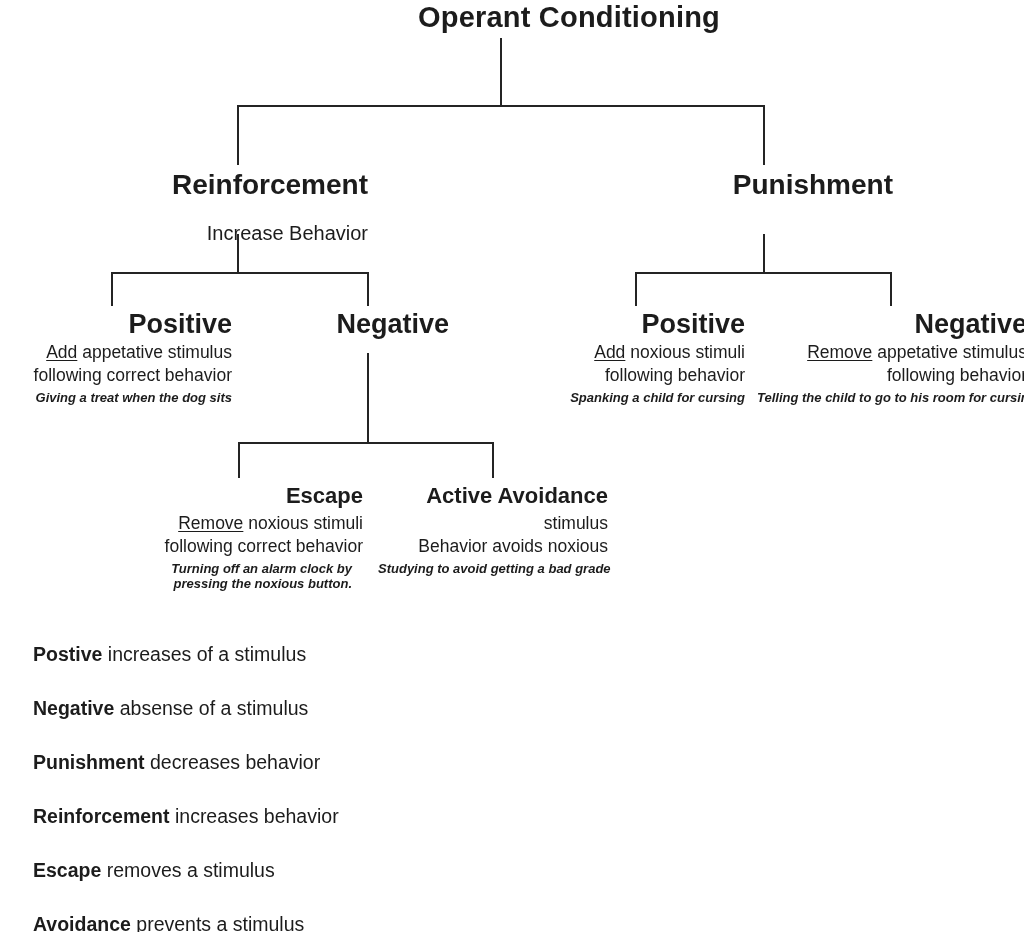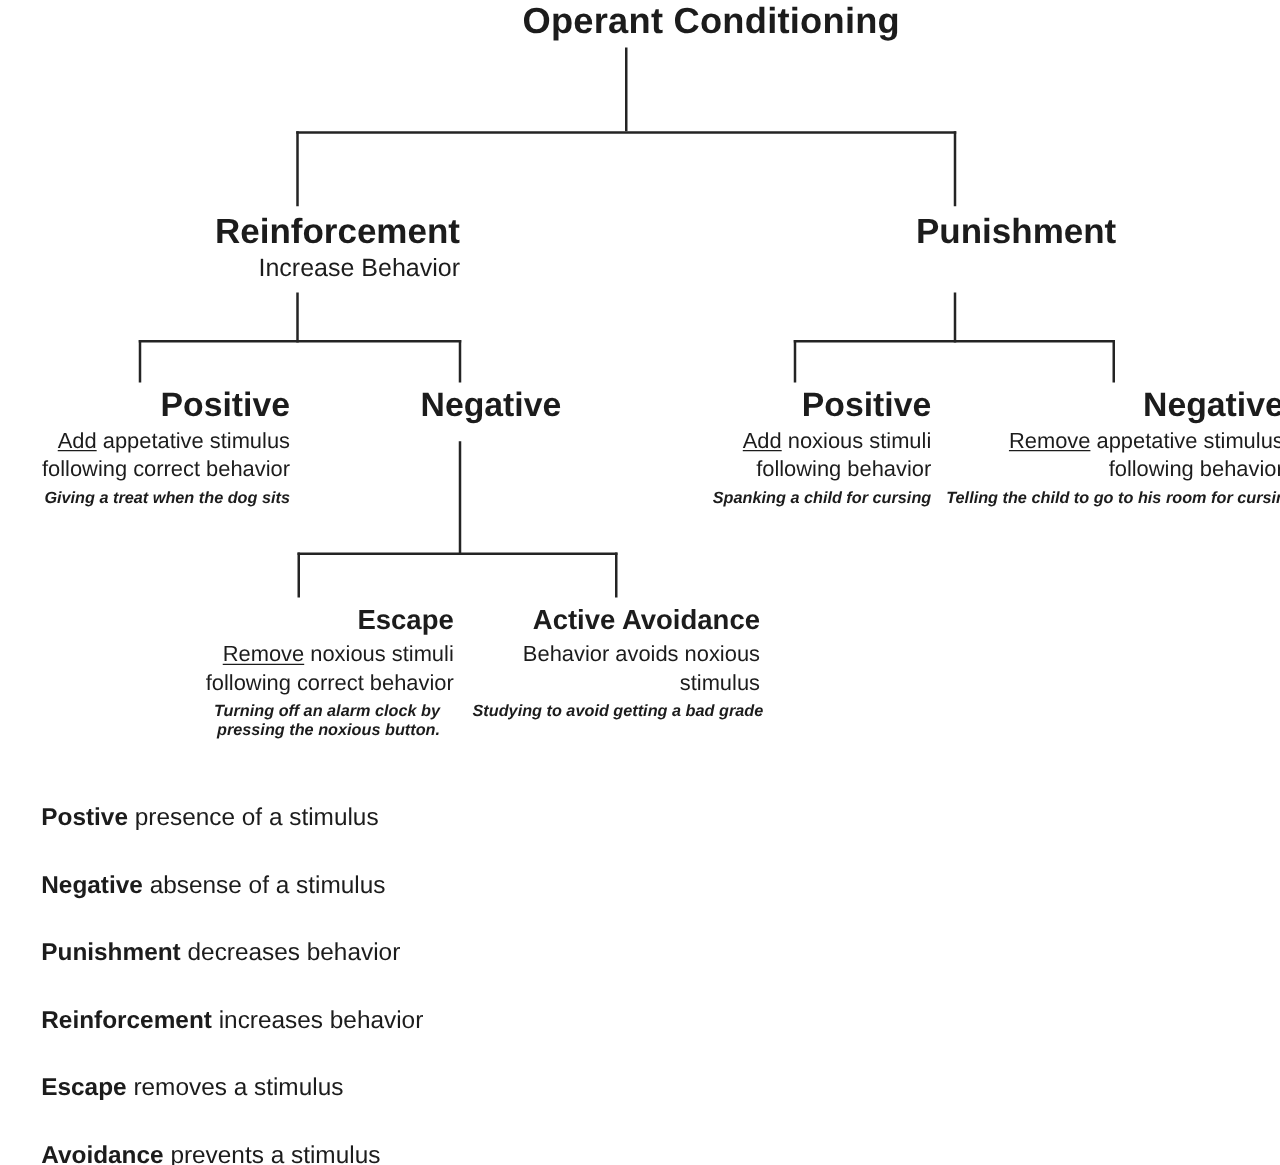--- a/index.html
+++ b/index.html
@@ -13,21 +13,21 @@
   }
   .abs { position: absolute; }
   .center { text-align: right; }
   .line { position: absolute; background: #242424; }
   .hline { height: 2px; }
   .vline { width: 2px; }
 
   .title { font-size: 29px; font-weight: 800; line-height: 34px; letter-spacing: 0.2px; }
 
   .lvl1-head { font-size: 28px; font-weight: 800; line-height: 33px; }
-  .lvl1-sub  { font-size: 20px; line-height: 24px; margin-top: 2px; }
+  .lvl1-sub  { font-size: 20px; line-height: 24px; margin-top: 20px; }
 
   .lvl2-head { font-size: 27px; font-weight: 800; line-height: 34px; }
   .lvl3-head { font-size: 22px; font-weight: 800; line-height: 27px; margin-bottom: 3px; }
 
   .desc { font-size: 17.5px; line-height: 23px; }
   .desc u { text-decoration: underline; text-underline-offset: 2px; margin-left: 31px; }
 
   .example {
     font-size: 13px; font-style: italic; font-weight: 600;
     line-height: 15px; margin-top: 3px;
@@ -112,29 +112,29 @@
   <div class="desc">
     <div><u>Remove</u><span> noxious stimuli</span></div>
     <div>following correct behavior</div>
   </div>
   <div class="example wrap-narrow">Turning off an alarm clock by pressing the noxious button.</div>
 </div>
 
 <div class="abs center" style="left:378px; top:482px; width:230px;">
   <div class="lvl3-head">Active Avoidance</div>
   <div class="desc">
+    <div>stimulus</div>
     <div>Behavior avoids noxious</div>
-    <div>stimulus</div>
   </div>
   <div class="example nowrap">Studying to avoid getting a bad grade</div>
 </div>
 
 <div class="defs">
   <div>
-    <span class="def-term">Postive</span> <span>presence of a stimulus</span>
+    <span class="def-term">Postive</span> <span>increases of a stimulus</span>
   </div>
   <div>
     <span class="def-term">Negative</span> <span>absense of a stimulus</span>
   </div>
   <div>
     <span class="def-term">Punishment</span> <span>decreases behavior</span>
   </div>
   <div>
     <span class="def-term">Reinforcement</span> <span>increases behavior</span>
   </div>

